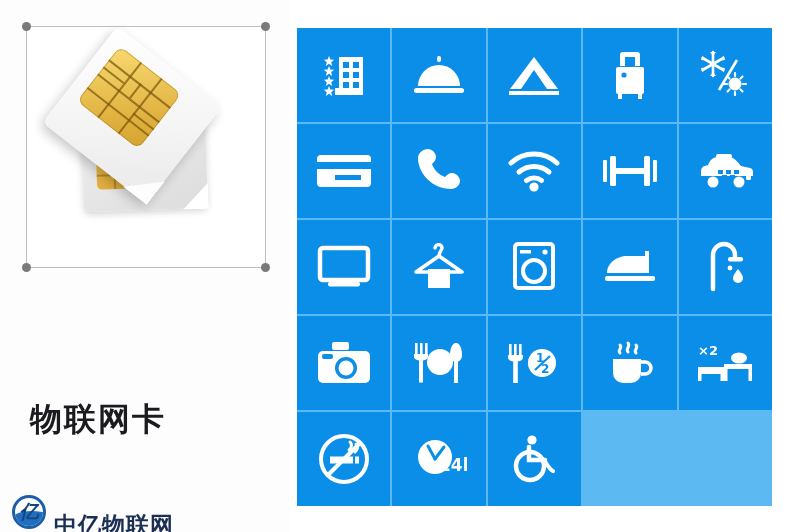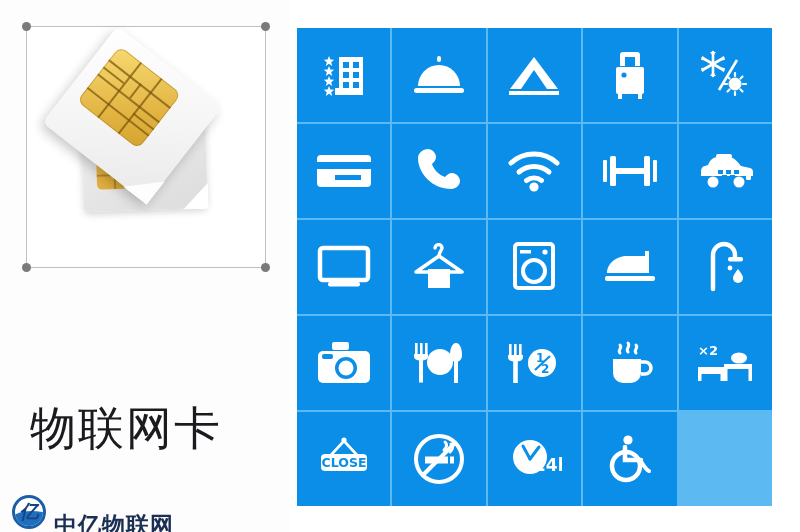--- a/index.html
+++ b/index.html
@@ -80,21 +80,21 @@
     background: linear-gradient(140deg,#f7d971 0%, #eec95c 30%, #e0b13f 70%, #d4a42f 100%);
     border-radius: 8px;
     box-shadow: inset 0 0 0 1px rgba(160,115,25,.45);
   }
   .chip-big i{ position:absolute; background:rgba(120,82,10,.7); }
   .chip-big i.v{ width:1.6px; }
   .chip-big i.h{ height:1.6px; }
 
   .label-title {
     position: absolute; left: 30px; top: 398px;
-    font-size: 46px; font-weight: normal; color: #1a1a1f;
+    font-size: 32px; font-weight: bold; color: #1a1a1f;
     letter-spacing: 2px;
     font-family: "DejaVu Sans", "Liberation Sans", sans-serif;
   }
   .brand {
     position: absolute; left: 12px; top: 483px;
     display: flex; align-items: center; gap: 8px;
   }
   .brand-mark {
     width: 34px; height: 34px; border-radius: 50%;
     border: 3px solid #1a5fa8; box-sizing: border-box;
@@ -415,31 +415,20 @@
         <rect x="28" y="23" width="28" height="5"></rect>
         <rect x="2" y="26" width="26" height="7"></rect>
         <rect x="2" y="33" width="3.5" height="7"></rect>
         <rect x="24.5" y="33" width="3.5" height="7"></rect>
         <rect x="28" y="28" width="3.5" height="12"></rect>
         <rect x="52.5" y="28" width="3.5" height="12"></rect>
       </svg>
     </div>
 
 
-    <div class="tile">
-      <svg width="58" height="48" viewBox="0 0 58 48">
-        <g fill="none" stroke="#fff" stroke-width="2.6">
-          <path d="M29 6 L16 20"></path>
-            <path d="M29 6 L42 20"></path>
-        </g>
-        <circle cx="29" cy="5" r="2.6" fill="#fff"></circle>
-        <rect x="6" y="19" width="46" height="17" rx="4" fill="#fff"></rect>
-        <text x="29" y="32" font-size="12.5" font-weight="bold" fill="#0b8ee8" text-anchor="middle" font-family="DejaVu Sans, sans-serif">CLOSE</text>
-      </svg>
-    </div>
 
     <div class="tile">
       <svg width="54" height="54" viewBox="0 0 54 54">
         <circle cx="27" cy="27" r="23" fill="none" stroke="#fff" stroke-width="4"></circle>
         <rect x="13" y="24.5" width="23" height="7" fill="#fff"></rect>
         <rect x="38" y="24.5" width="4" height="7" fill="#fff"></rect>
         <path d="M33 10c3 3 1 6-1 8" fill="none" stroke="#fff" stroke-width="3" stroke-linecap="round"></path>
         <path d="M39 12c3 3 1 6-1 8" fill="none" stroke="#fff" stroke-width="3" stroke-linecap="round"></path>
         <line x1="10" y1="44" x2="44" y2="10" stroke="#fff" stroke-width="4"></line>
       </svg>

